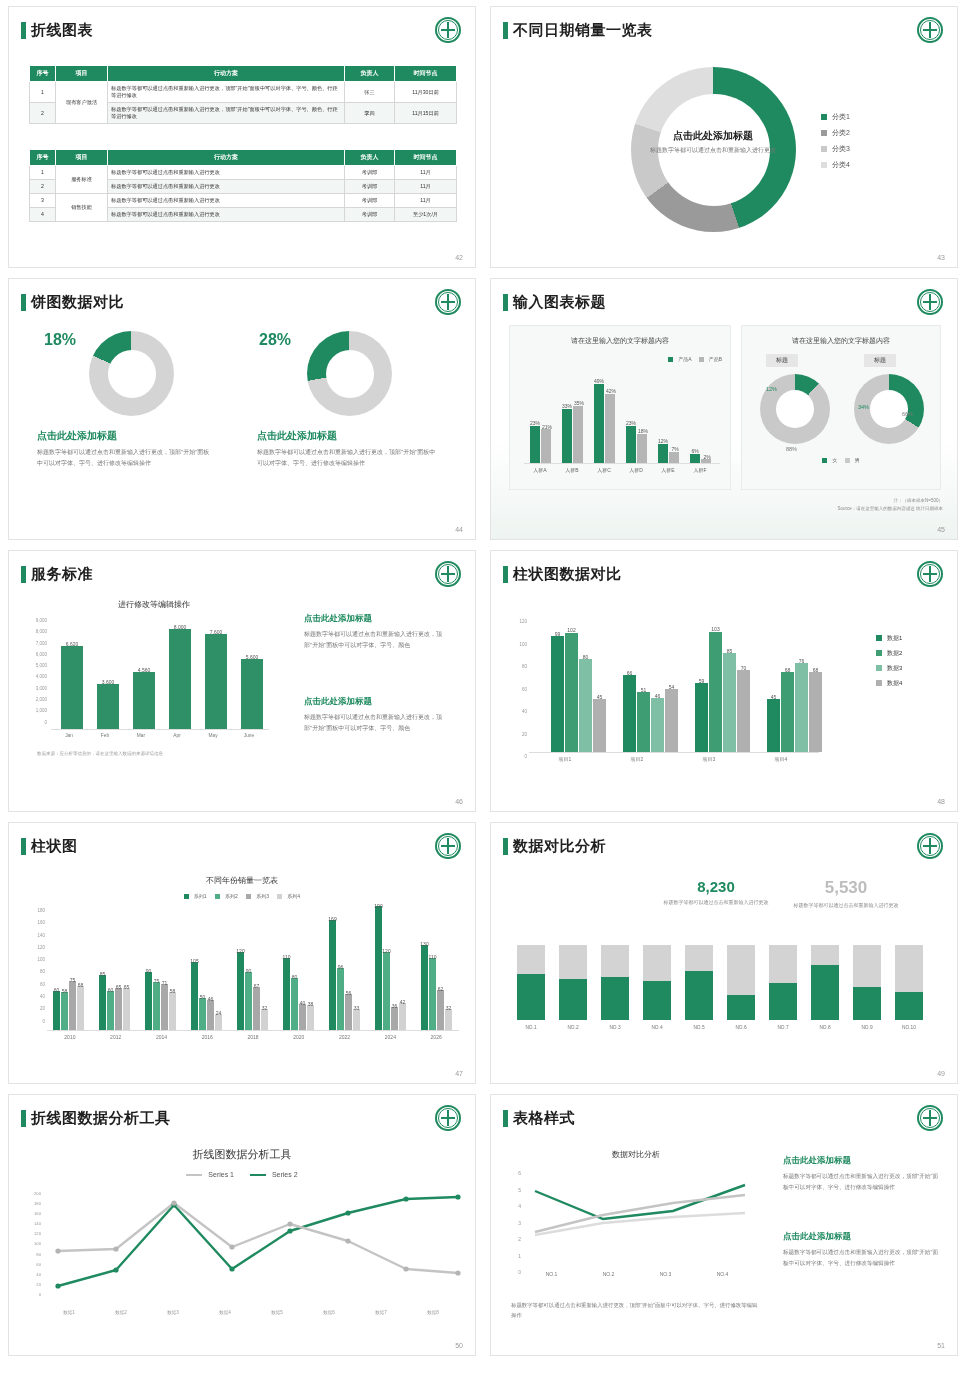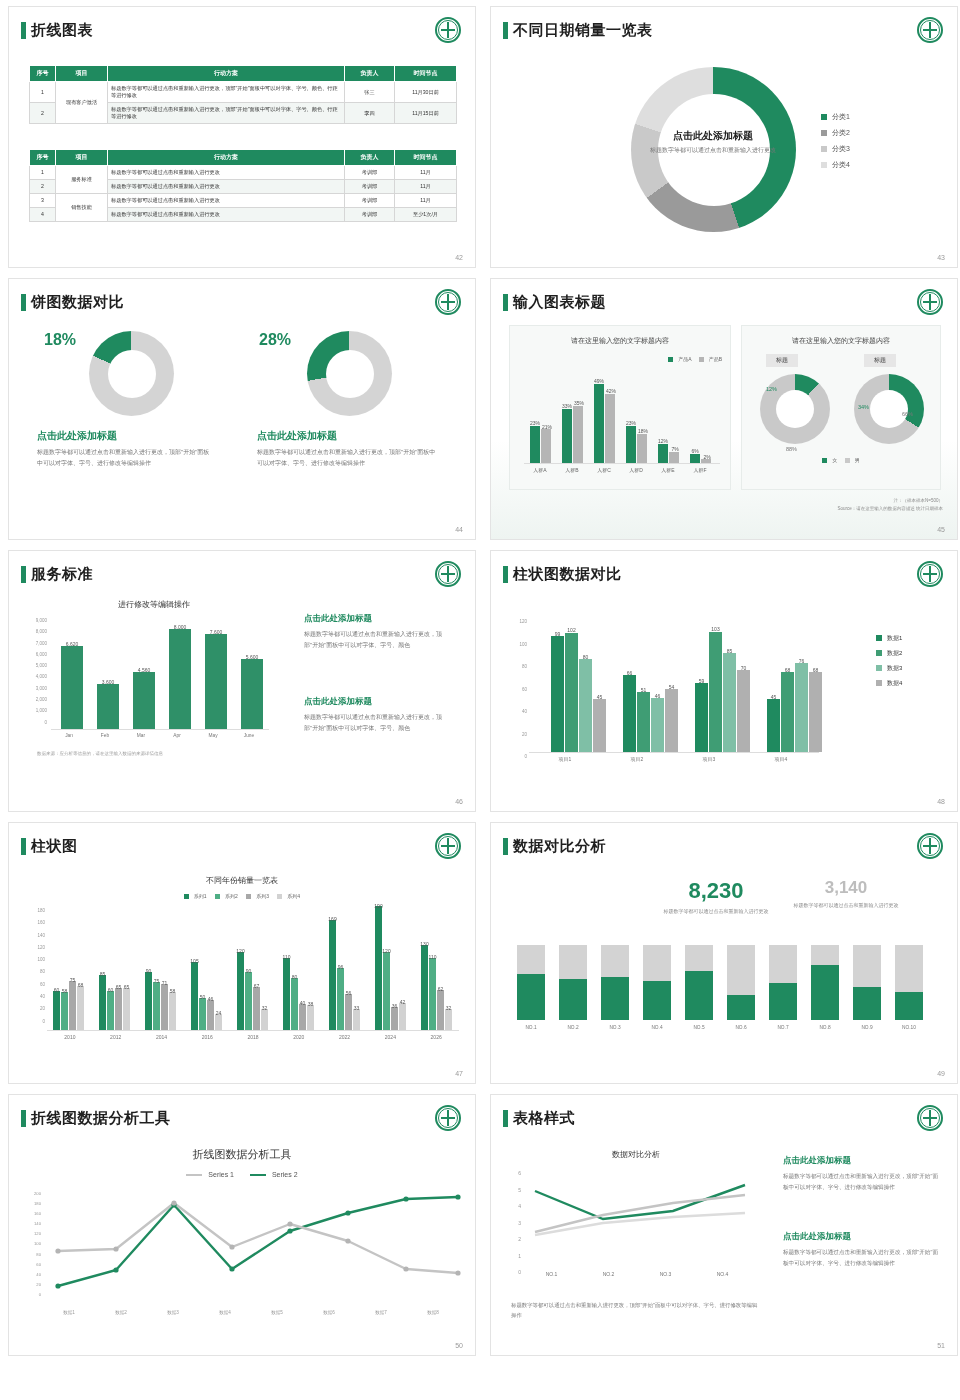--- a/index.html
+++ b/index.html
@@ -630,25 +630,25 @@
     <div class="sl-bar"></div>
     <div class="sl-title">数据对比分析</div>
     <div class="logo">
       <div class="ring"></div>
         <div class="ring2"></div>
       <div class="cross-v"></div>
         <div class="cross-h"></div>
     </div>
 
     <div style="position:absolute;left:170px;top:55px;width:110px;text-align:center;">
-      <div style="font-size:22px;font-weight:bold;color:#1f8a5f;">8,230</div>
+      <div style="font-size:15px;font-weight:bold;color:#1f8a5f;">8,230</div>
       <div style="font-size:5px;color:#8a8a8a;line-height:1.7;margin-top:3px;">标题数字等都可以通过点击和重新输入进行更改</div>
     </div>
     <div style="position:absolute;left:300px;top:55px;width:110px;text-align:center;">
-      <div style="font-size:17px;font-weight:bold;color:#bdbdbd;">3,140</div>
+      <div style="font-size:17px;font-weight:bold;color:#bdbdbd;">5,530</div>
       <div style="font-size:5px;color:#8a8a8a;line-height:1.7;margin-top:3px;">标题数字等都可以通过点击和重新输入进行更改</div>
     </div>
 
     <div style="position:absolute;left:22px;top:122px;width:424px;height:75px;">
       <div style="position:absolute;left:4px;bottom:0;width:28px;height:75px;background:#d3d3d3;">
           <div style="position:absolute;bottom:0;width:100%;height:62%;background:#1f8a5f;"></div>
         </div>
       <div style="position:absolute;left:46px;bottom:0;width:28px;height:75px;background:#d3d3d3;">
           <div style="position:absolute;bottom:0;width:100%;height:55%;background:#1f8a5f;"></div>
         </div>

